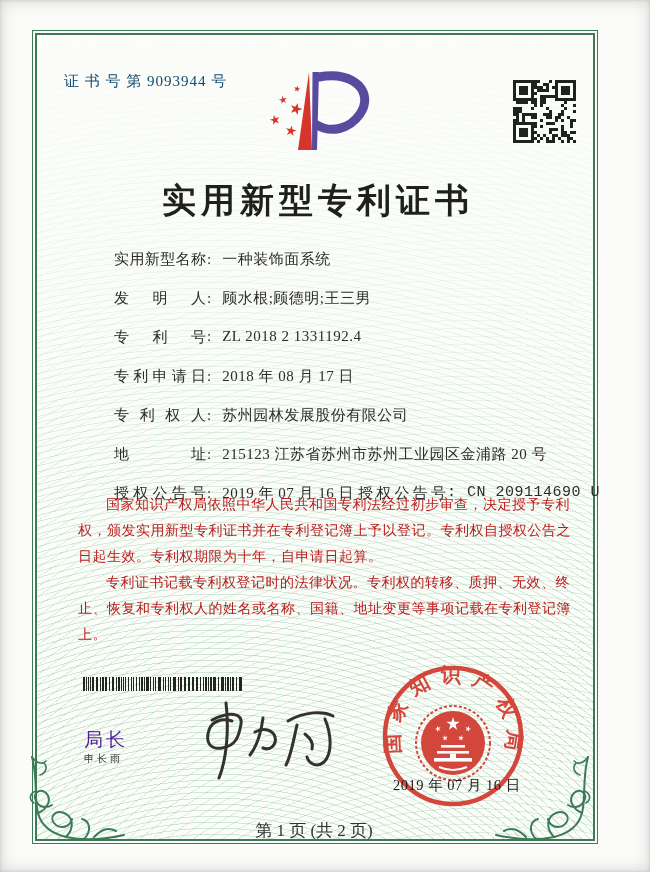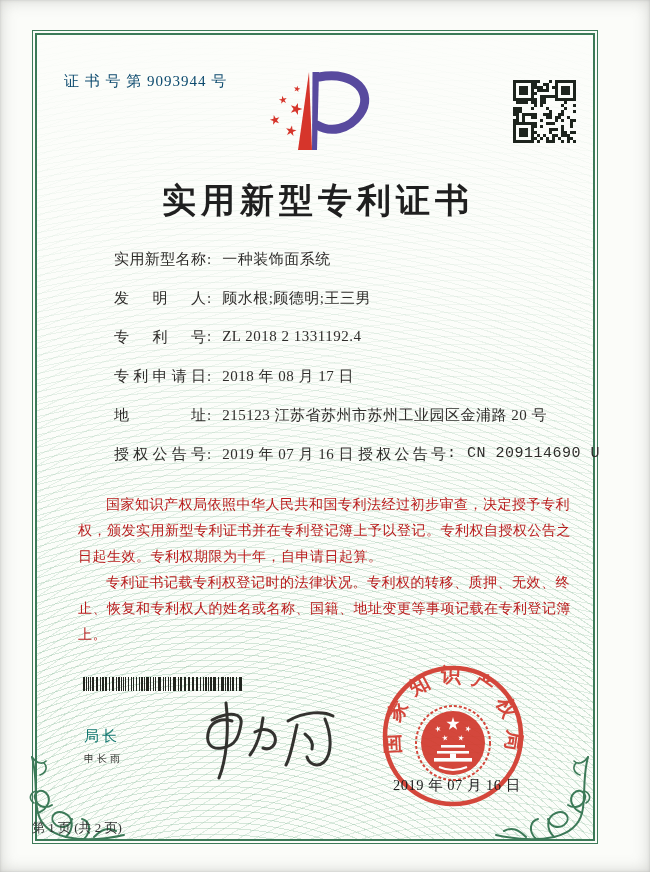--- a/index.html
+++ b/index.html
@@ -30,26 +30,26 @@
   .fields{position:absolute;left:78px;top:250px;width:500px;margin-left:36px;}
   .frow{height:39px;font-size:15px;white-space:nowrap;position:relative;}
   .flabel{display:inline-block;width:92px;text-align:justify;text-align-last:justify;vertical-align:top;}
   .fcolon{display:inline-block;margin:0 2px 0 1px;}
   .fvalue{display:inline-block;margin-left:9px;letter-spacing:.5px;}
   .fpair2{position:absolute;left:244px;top:0;font-family:Liberation Mono, monospace;}
   .body-text{position:absolute;left:78px;top:492px;width:496px;font-size:14px;line-height:26px;
     letter-spacing:.5px;color:#b91c1c;}
   .body-text p{margin:0;text-indent:2em;}
   .barcode{position:absolute;left:83px;top:677px;width:162px;height:14px;}
-  .sig-title{position:absolute;left:84px;top:727px;font-size:15px;letter-spacing:3px;color:#0f766e;}
+  .sig-title{position:absolute;left:84px;top:727px;font-size:19px;letter-spacing:3px;color:#4c1d95;}
   .sig-name{position:absolute;left:84px;top:752px;font-size:10px;letter-spacing:3px;color:#2e2c2a;}
   .signature{position:absolute;left:186px;top:698px;width:155px;height:85px;}
   .seal{position:absolute;left:378px;top:663px;width:150px;height:150px;opacity:.93;}
   .seal-date{position:absolute;left:393px;top:776px;font-size:14.5px;color:#1b1b1b;letter-spacing:.5px;z-index:3;}
-  .footer{position:absolute;left:32px;top:819px;width:564px;text-align:left;font-size:13px;color:#333;}
+  .footer{position:absolute;left:32px;top:819px;width:564px;text-align:center;font-size:17px;color:#333;}
   .flourish{position:absolute;width:100px;height:95px;}
   .fl-left{left:28px;top:751px;}
   .fl-right{left:492px;top:751px;transform:scaleX(-1);}
 </style>
 </head>
 <body>
 
 <div class="page">
 
   <div class="frame">
@@ -305,20 +305,23 @@
     <div class="frow">
       <span class="flabel">发明人</span><span class="fcolon">:</span><span class="fvalue">顾水根;顾德明;王三男</span>
     </div>
     <div class="frow">
       <span class="flabel">专利号</span><span class="fcolon">:</span><span class="fvalue">ZL 2018 2 1331192.4</span>
     </div>
     <div class="frow">
       <span class="flabel">专利申请日</span><span class="fcolon">:</span><span class="fvalue">2018 年 08 月 17 日</span>
     </div>
     <div class="frow">
+      <span class="flabel">专利权人</span><span class="fcolon">:</span><span class="fvalue">苏州园林发展股份有限公司</span>
+    </div>
+    <div class="frow">
       <span class="flabel">地址</span><span class="fcolon">:</span><span class="fvalue">215123 江苏省苏州市苏州工业园区金浦路 20 号</span>
     </div>
     <div class="frow">
       <span class="flabel">授权公告号</span><span class="fcolon">:</span><span class="fvalue">2019 年 07 月 16 日</span>
       <span class="fpair2">
         <span class="flabel" style="width:88px">授权公告号</span><span class="fcolon">:</span><span class="fvalue">CN 209114690 U</span>
       </span>
     </div>
   </div>
 

